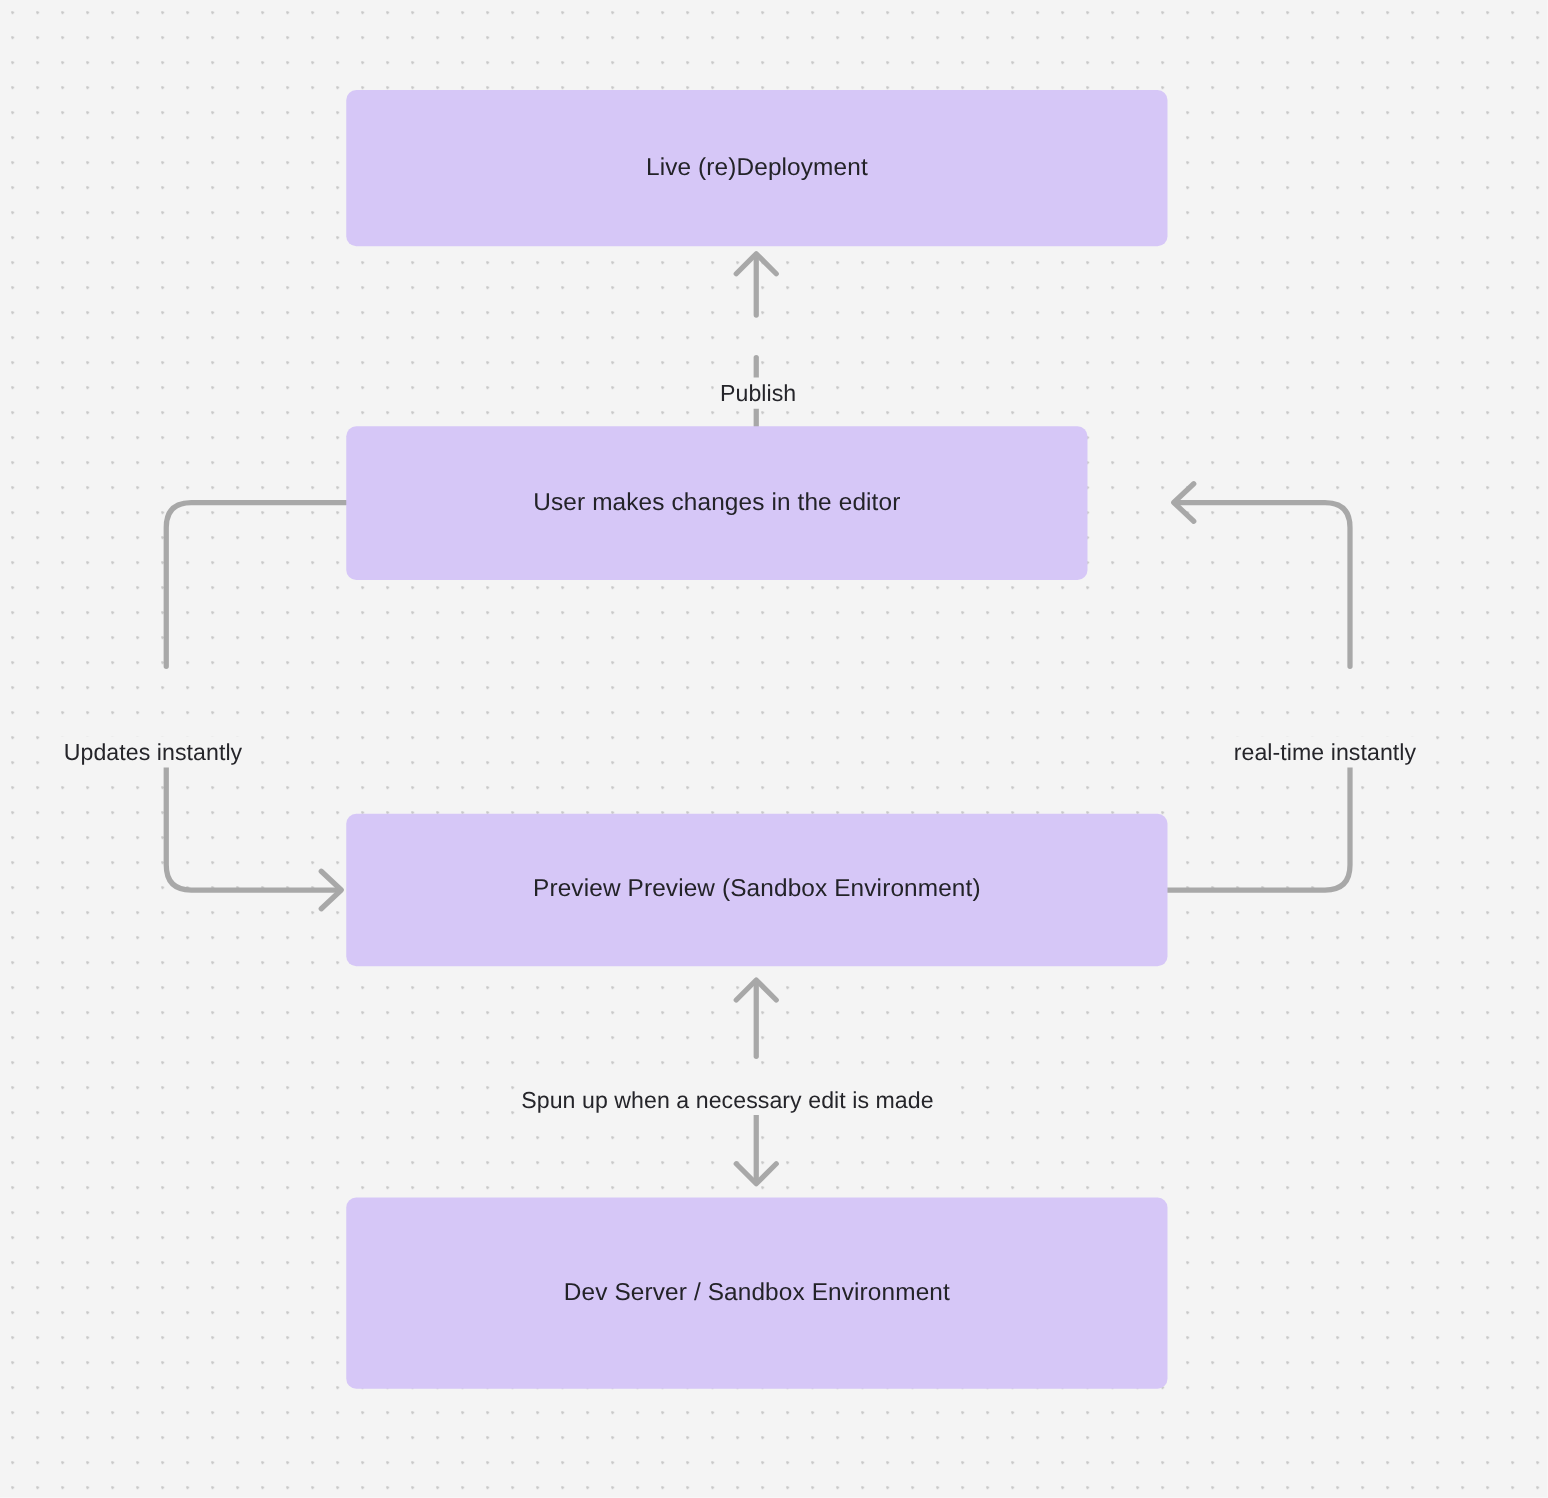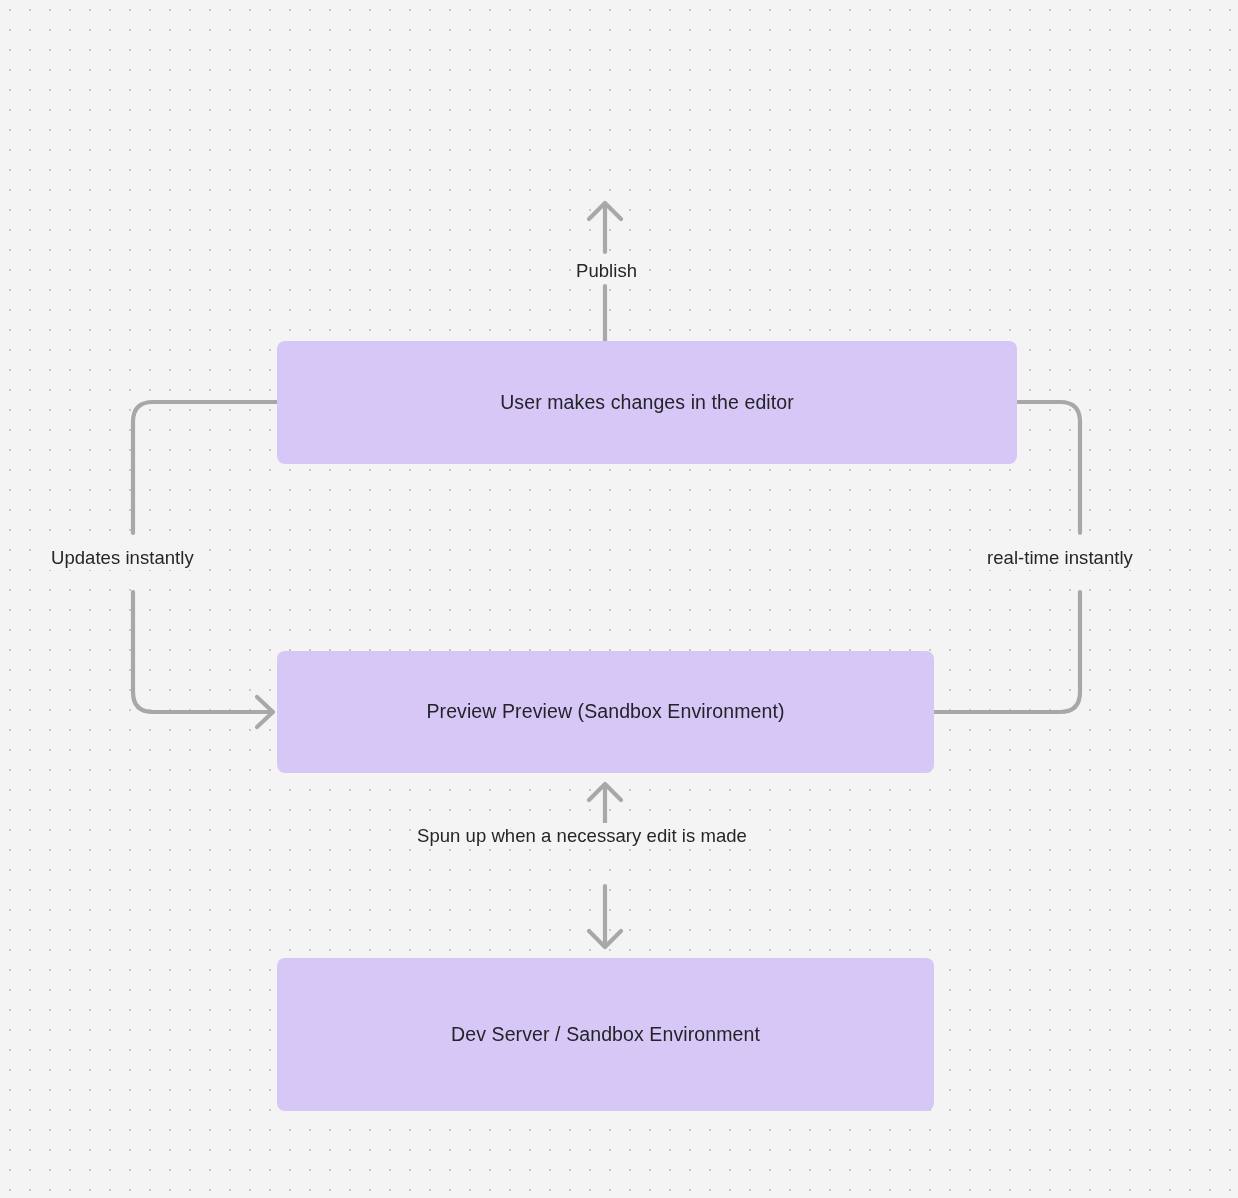--- a/index.html
+++ b/index.html
@@ -49,24 +49,25 @@
   }
   .edge-label {
     position: absolute;
     font-size: 18.5px;
     color: #25252a;
     letter-spacing: 0.05px;
     white-space: nowrap;
     background: #f4f4f4;
     padding: 1px 5px;
     line-height: 1.25;
+    margin-top: 44px;
   }
   
   #node-live        { left: 277px; top: 72px;  width: 657px; height: 125px; }
-  #node-editor      { left: 277px; top: 341px; width: 740px; height: 123px; }
+  #node-editor      { left: 277px; top: 341px; width: 593px; height: 123px; }
   #node-preview     { left: 277px; top: 651px; width: 657px; height: 122px; }
   #node-devserver   { left: 277px; top: 958px; width: 657px; height: 153px; }
 
   
   #label-publish      { left: 571px; top: 258px; }
   #label-updates      { left: 46px;  top: 545px; }
   #label-realtime     { left: 982px; top: 545px; }
   #label-spunup       { left: 412px; top: 823px; }
 </style>
 </head>
@@ -100,20 +101,23 @@
     </g>
 
     <g>
       <path d="M605,845 L605,785" fill="none" stroke="#a8a8a8" stroke-width="4.2" stroke-linecap="round"></path>
       <path d="M589,800 L605,784 L621,800" fill="none" stroke="#a8a8a8" stroke-width="4.2" stroke-linecap="round" stroke-linejoin="round"></path>
       <path d="M605,886 L605,946" fill="none" stroke="#a8a8a8" stroke-width="4.2" stroke-linecap="round"></path>
       <path d="M589,931 L605,947 L621,931" fill="none" stroke="#a8a8a8" stroke-width="4.2" stroke-linecap="round" stroke-linejoin="round"></path>
     </g>
   </svg>
 
+  <div class="node" id="node-live">
+    <span class="node-label">Live (re)Deployment</span>
+  </div>
 
   <div class="node" id="node-editor">
     <span class="node-label">User makes changes in the editor</span>
   </div>
 
   <div class="node" id="node-preview">
     <span class="node-label">Preview Preview (Sandbox Environment)</span>
   </div>
 
   <div class="node" id="node-devserver">

